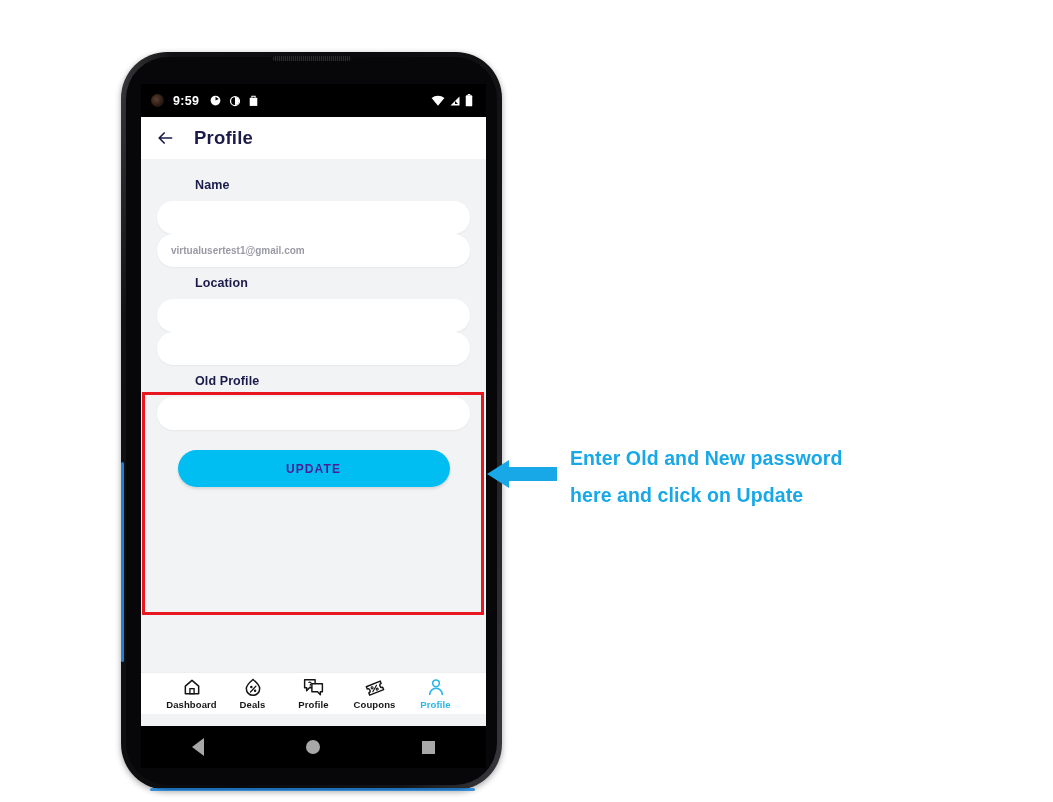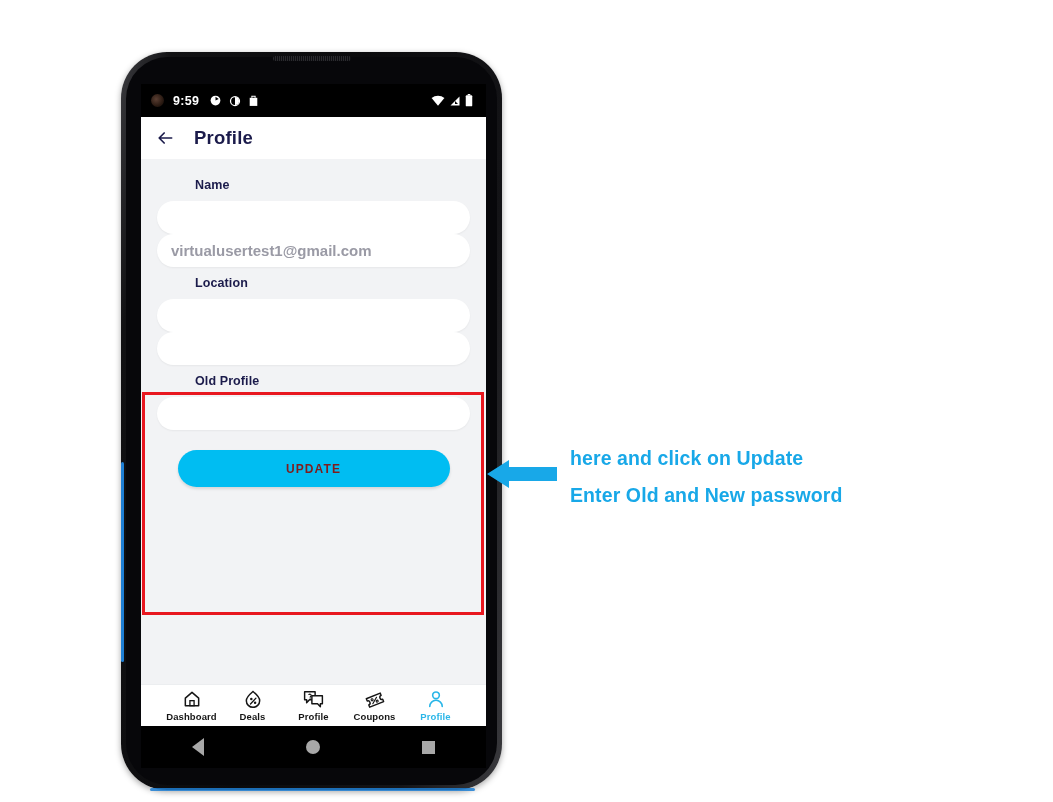--- a/index.html
+++ b/index.html
@@ -112,50 +112,50 @@
     letter-spacing: .1px;
     padding-left: 36px;
   }
   .field-input {
     height: 33px;
     background: #ffffff;
     border-radius: 18px;
     border: none;
     width: 100%;
     padding: 0 14px;
-    font-size: 15px;
+    font-size: 10px;
     font-family: "Liberation Sans", sans-serif;
     color: #9a9aa5;
     font-weight: bold;
     outline: none;
     box-shadow: 0 1px 2px rgba(0,0,0,.05);
   }
   .field-input::placeholder { color: #9a9aa5; font-weight: bold; }
 
   .update-button {
     display: block;
     margin: 20px auto 0 auto;
     width: 272px;
     height: 37px;
     border: none;
     border-radius: 19px;
     background: #00bdf2;
-    color: #7f1d1d;
+    color: #4c1d95;
     font-size: 12px;
     font-weight: bold;
     letter-spacing: 1.1px;
     font-family: "Liberation Sans", sans-serif;
     cursor: pointer;
     box-shadow: 0 2px 3px rgba(0,0,0,.12);
   }
 
   
   .bottom-nav {
     position: absolute;
-    left: 0; bottom: 0;
+    left: 0; bottom: 12px;
     width: 345px; height: 42px;
     background: #ffffff;
     display: flex;
     align-items: center;
     justify-content: space-around;
     padding: 0 20px;
     border-top: 1px solid #eceef0;
   }
   .nav-item {
     display: flex;
@@ -353,17 +353,17 @@
     <div class="and-recent"></div>
   </div>
 
   <div class="highlight-box"></div>
 
   <svg class="callout-arrow" viewBox="0 0 70 34">
     <path d="M0 17 L22 3 L22 10 L70 10 L70 24 L22 24 L22 31 Z" fill="#18a8e8"></path>
   </svg>
 
   <div class="callout-text">
+    <div>Enter Old and New password</div>
     <div>here and click on Update</div>
-    <div>Enter Old and New password</div>
   </div>
 
 </div>
 
 </body></html>

